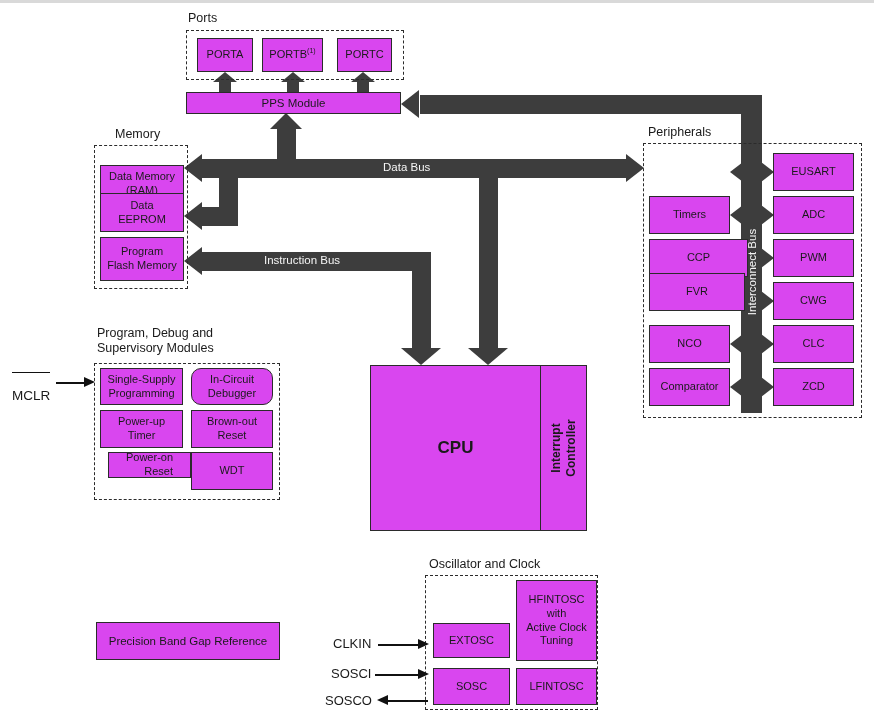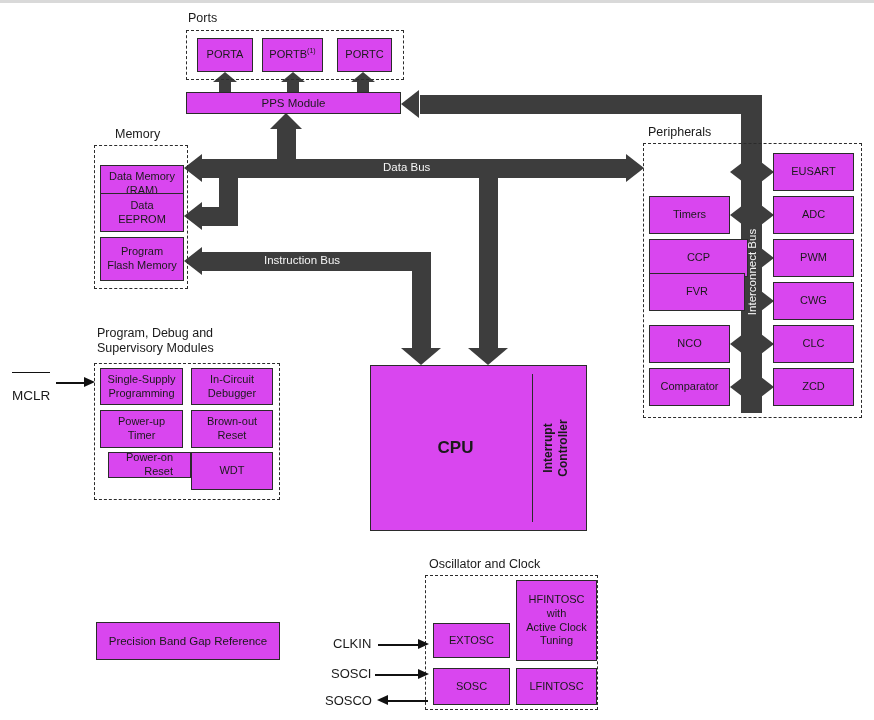--- a/index.html
+++ b/index.html
@@ -130,35 +130,35 @@
   <div class="box" style="left:773px;top:196px;width:81px;height:38px;"><span>ADC</span></div>
   <div class="box" style="left:773px;top:282px;width:81px;height:38px;"><span>CWG</span></div>
   <div class="box" style="left:773px;top:325px;width:81px;height:38px;"><span>CLC</span></div>
   <div class="box" style="left:773px;top:368px;width:81px;height:38px;"><span>ZCD</span></div>
 
   <div class="sec-title" style="left:97px;top:326px;">Program, Debug and
 Supervisory Modules</div>
   <div class="dashed" style="left:94px;top:363px;width:186px;height:137px;"></div>
   <div class="box" style="left:100px;top:368px;width:83px;height:37px;"><span>Single-Supply
 Programming</span></div>
-  <div class="box" style="left:191px;top:368px;width:82px;height:37px;"><span>In-Circuit
+  <div class="box" style="left:191px;top:368px;width:82px;height:37px;border-radius:10px;"><span>In-Circuit
 Debugger</span></div>
   <div class="box" style="left:100px;top:410px;width:83px;height:38px;"><span>Power-up
 Timer</span></div>
   <div class="box" style="left:191px;top:410px;width:82px;height:38px;"><span>Brown-out
 Reset</span></div>
   <div class="box" style="left:108px;top:452px;width:83px;height:26px;text-align:right;"><span>Power-on
 Reset</span></div>
   <div class="box" style="left:191px;top:452px;width:82px;height:38px;"><span>WDT</span></div>
 
   <div class="ext-label" style="left:12px;top:372px;font-size:13.5px;"><span class="overline">MCLR</span></div>
   <div class="thin" style="left:56px;top:382px;width:30px;"></div>
   <div class="thead-r" style="left:84px;top:377px;"></div>
 
-  <div class="box" style="left:370px;top:365px;width:217px;height:166px;padding:8px;">
+  <div class="box" style="left:370px;top:365px;width:217px;height:166px;padding:0;">
     <div class="cpu-inner">
       <div class="cpu-main">CPU</div>
       <div class="cpu-int">
         <div class="vtext" style="left:50%;top:50%;font-weight:bold;font-size:12px;">Interrupt
 Controller</div>
       </div>
     </div>
   </div>
 
   <div class="box" style="left:96px;top:622px;width:184px;height:38px;font-size:11.5px;"><span>Precision Band Gap Reference</span></div>

